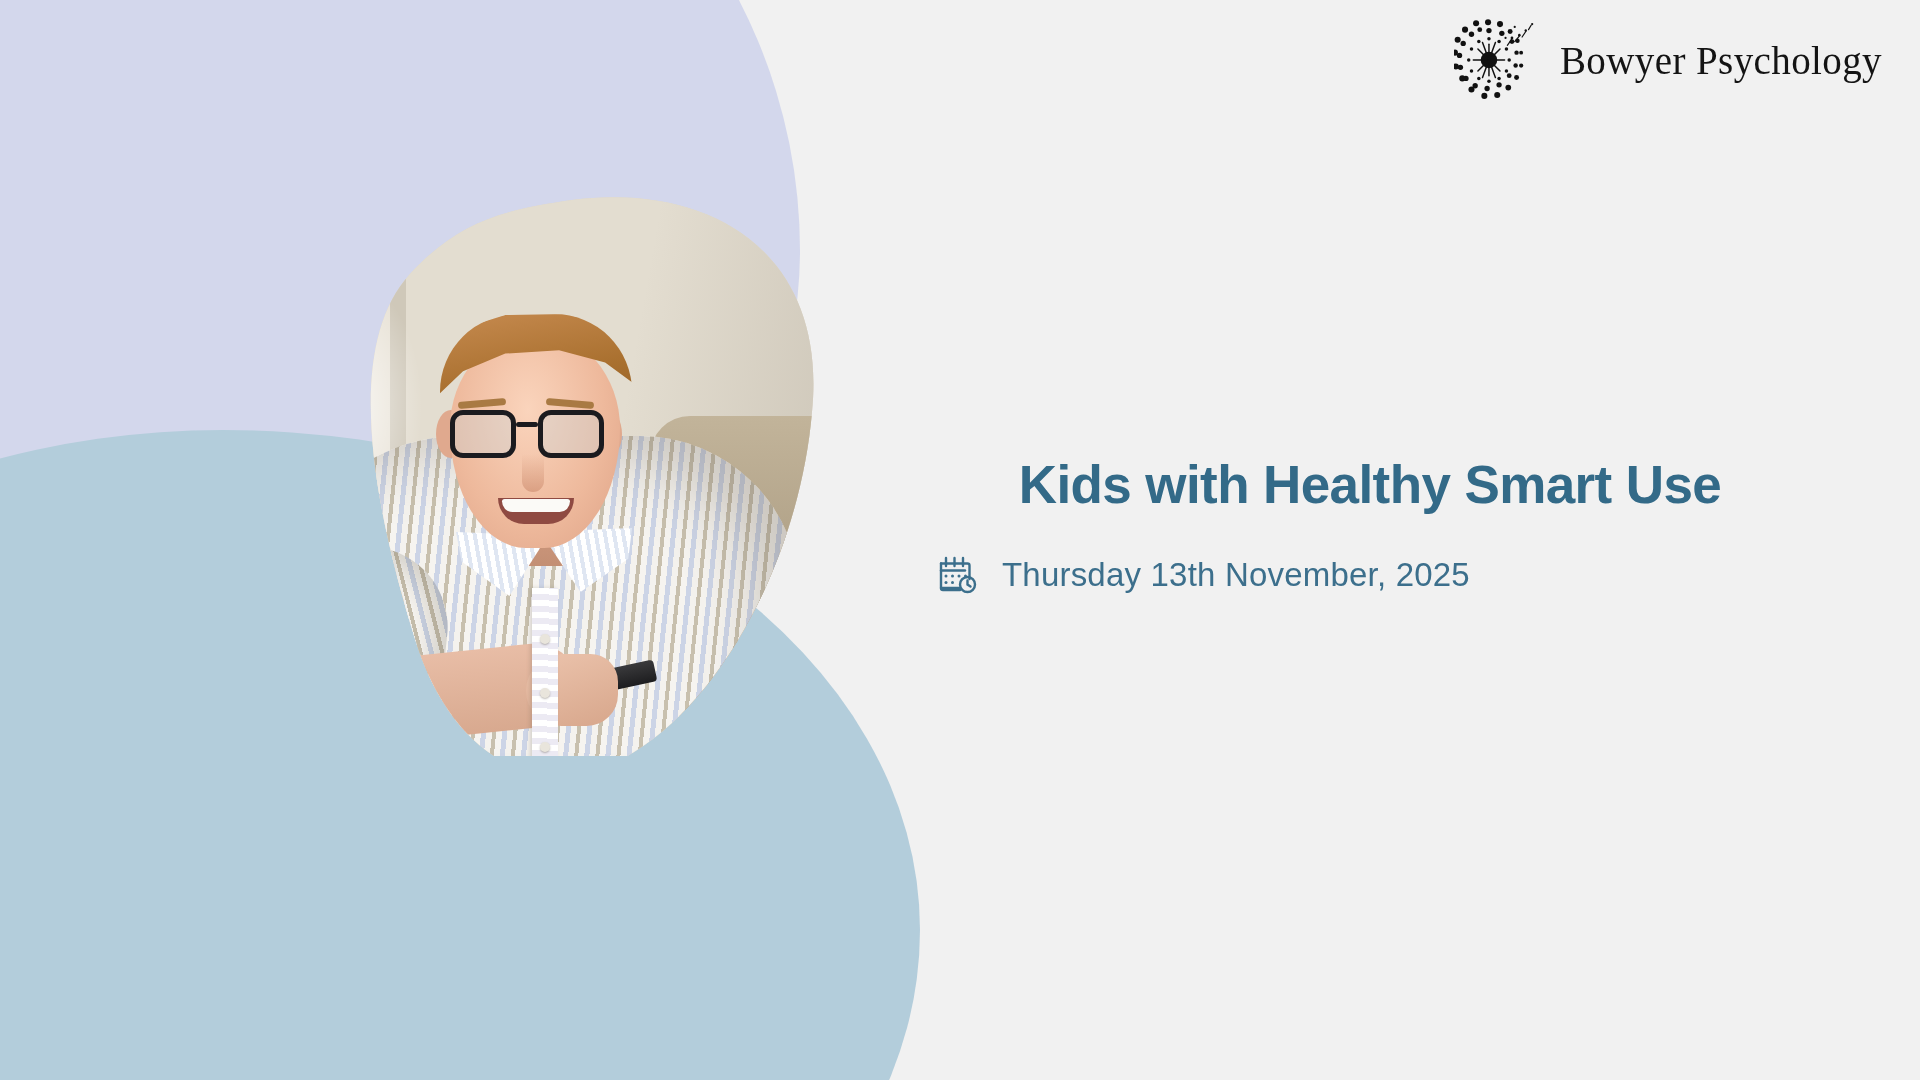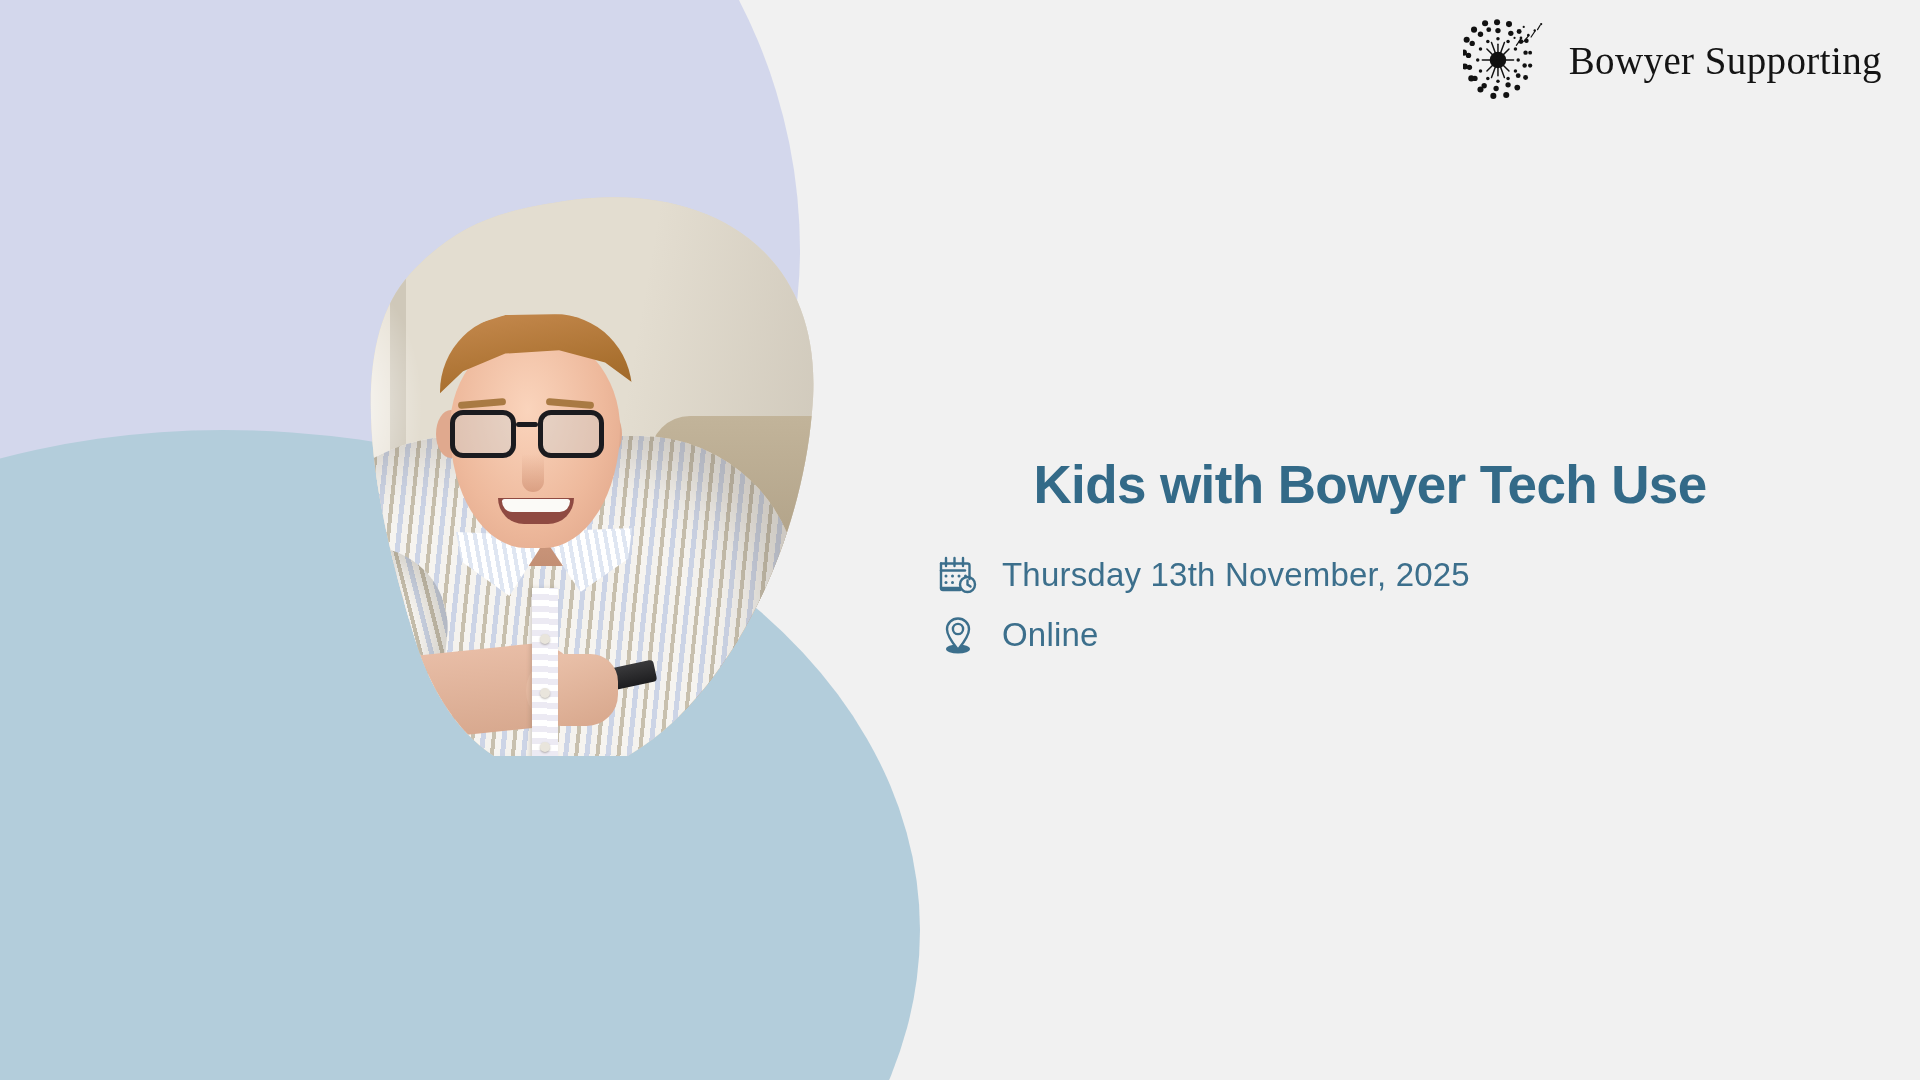--- a/index.html
+++ b/index.html
@@ -245,21 +245,21 @@
     width:1060px;
   }
   #headline {
     font-size:53px; font-weight:bold; line-height:1.12;
     color:#336A88; text-align:center;
     letter-spacing:-.6px;
   }
   #details {
     margin-top:38px;
     margin-left:96px;
-    display:flex; flex-direction:column; gap:16px;
+    display:flex; gap:16px;
   }
   .detail-row { display:flex; align-items:center; gap:22px; }
   .detail-icon {
     width:44px; height:44px; flex:0 0 44px;
     display:flex; align-items:center; justify-content:center;
   }
   .detail-icon svg { display:block; }
   .detail-text {
     font-size:33px; color:#3C6F8C; font-weight:300;
     letter-spacing:.2px; white-space:nowrap;
@@ -384,27 +384,27 @@
           <line x1="81" y1="17" x2="84" y2="12"></line>
         </g>
         <circle cx="63" cy="26" r="1.5"></circle>
           <circle cx="71" cy="23" r="1.4"></circle>
         <circle cx="78" cy="18" r="1.3"></circle>
           <circle cx="85" cy="11" r="1.2"></circle>
         <circle cx="56" cy="26" r="1.2"></circle>
           <circle cx="66" cy="14" r="1.2"></circle>
       </g>
     </svg>
-    <div id="logo-text">Bowyer Supporting</div>
+    <div id="logo-text">Bowyer Psychology</div>
   </div>
 
   <div id="content">
     <h1 id="headline">
       <br>
-      <span>Kids with Bowyer Tech Use</span>
+      <span>Kids with Healthy Smart Use</span>
     </h1>
 
     <div id="details">
 
       <div class="detail-row">
         <span class="detail-icon">
           <svg width="42" height="42" viewBox="0 0 42 42" fill="none" stroke="#3C6F8C" stroke-width="2.4" stroke-linecap="round">
             <path d="M4 9.5h26.5a2 2 0 0 1 2 2V25"></path>
             <path d="M4 9.5V34a2 2 0 0 0 2 2h17"></path>
             <path d="M4 16.5h24"></path>
@@ -421,27 +421,17 @@
             </g>
             <path d="M4 34h19"></path>
             <circle cx="30.5" cy="30.5" r="7.5"></circle>
             <path d="M30.5 26.5V30.5L33.5 32.5"></path>
           </svg>
         </span>
         <span class="detail-text">Thursday 13th November, 2025</span>
       </div>
 
 
-      <div class="detail-row">
-        <span class="detail-icon">
-          <svg width="42" height="42" viewBox="0 0 42 42" fill="none">
-            <ellipse cx="21" cy="35" rx="12" ry="4.6" fill="#3C6F8C"></ellipse>
-            <path d="M21 4.5c-6.1 0-11 4.8-11 10.8 0 7.6 9.3 18 11 20.4 1.7-2.4 11-12.8 11-20.4 0-6-4.9-10.8-11-10.8z" stroke="#3C6F8C" stroke-width="2.4" fill="#F1F1F1"></path>
-            <circle cx="21" cy="15" r="5.1" stroke="#3C6F8C" stroke-width="2.4" fill="#F1F1F1"></circle>
-          </svg>
-        </span>
-        <span class="detail-text">Online</span>
-      </div>
 
     </div>
   </div>
 
 </div>
 
 </body></html>

